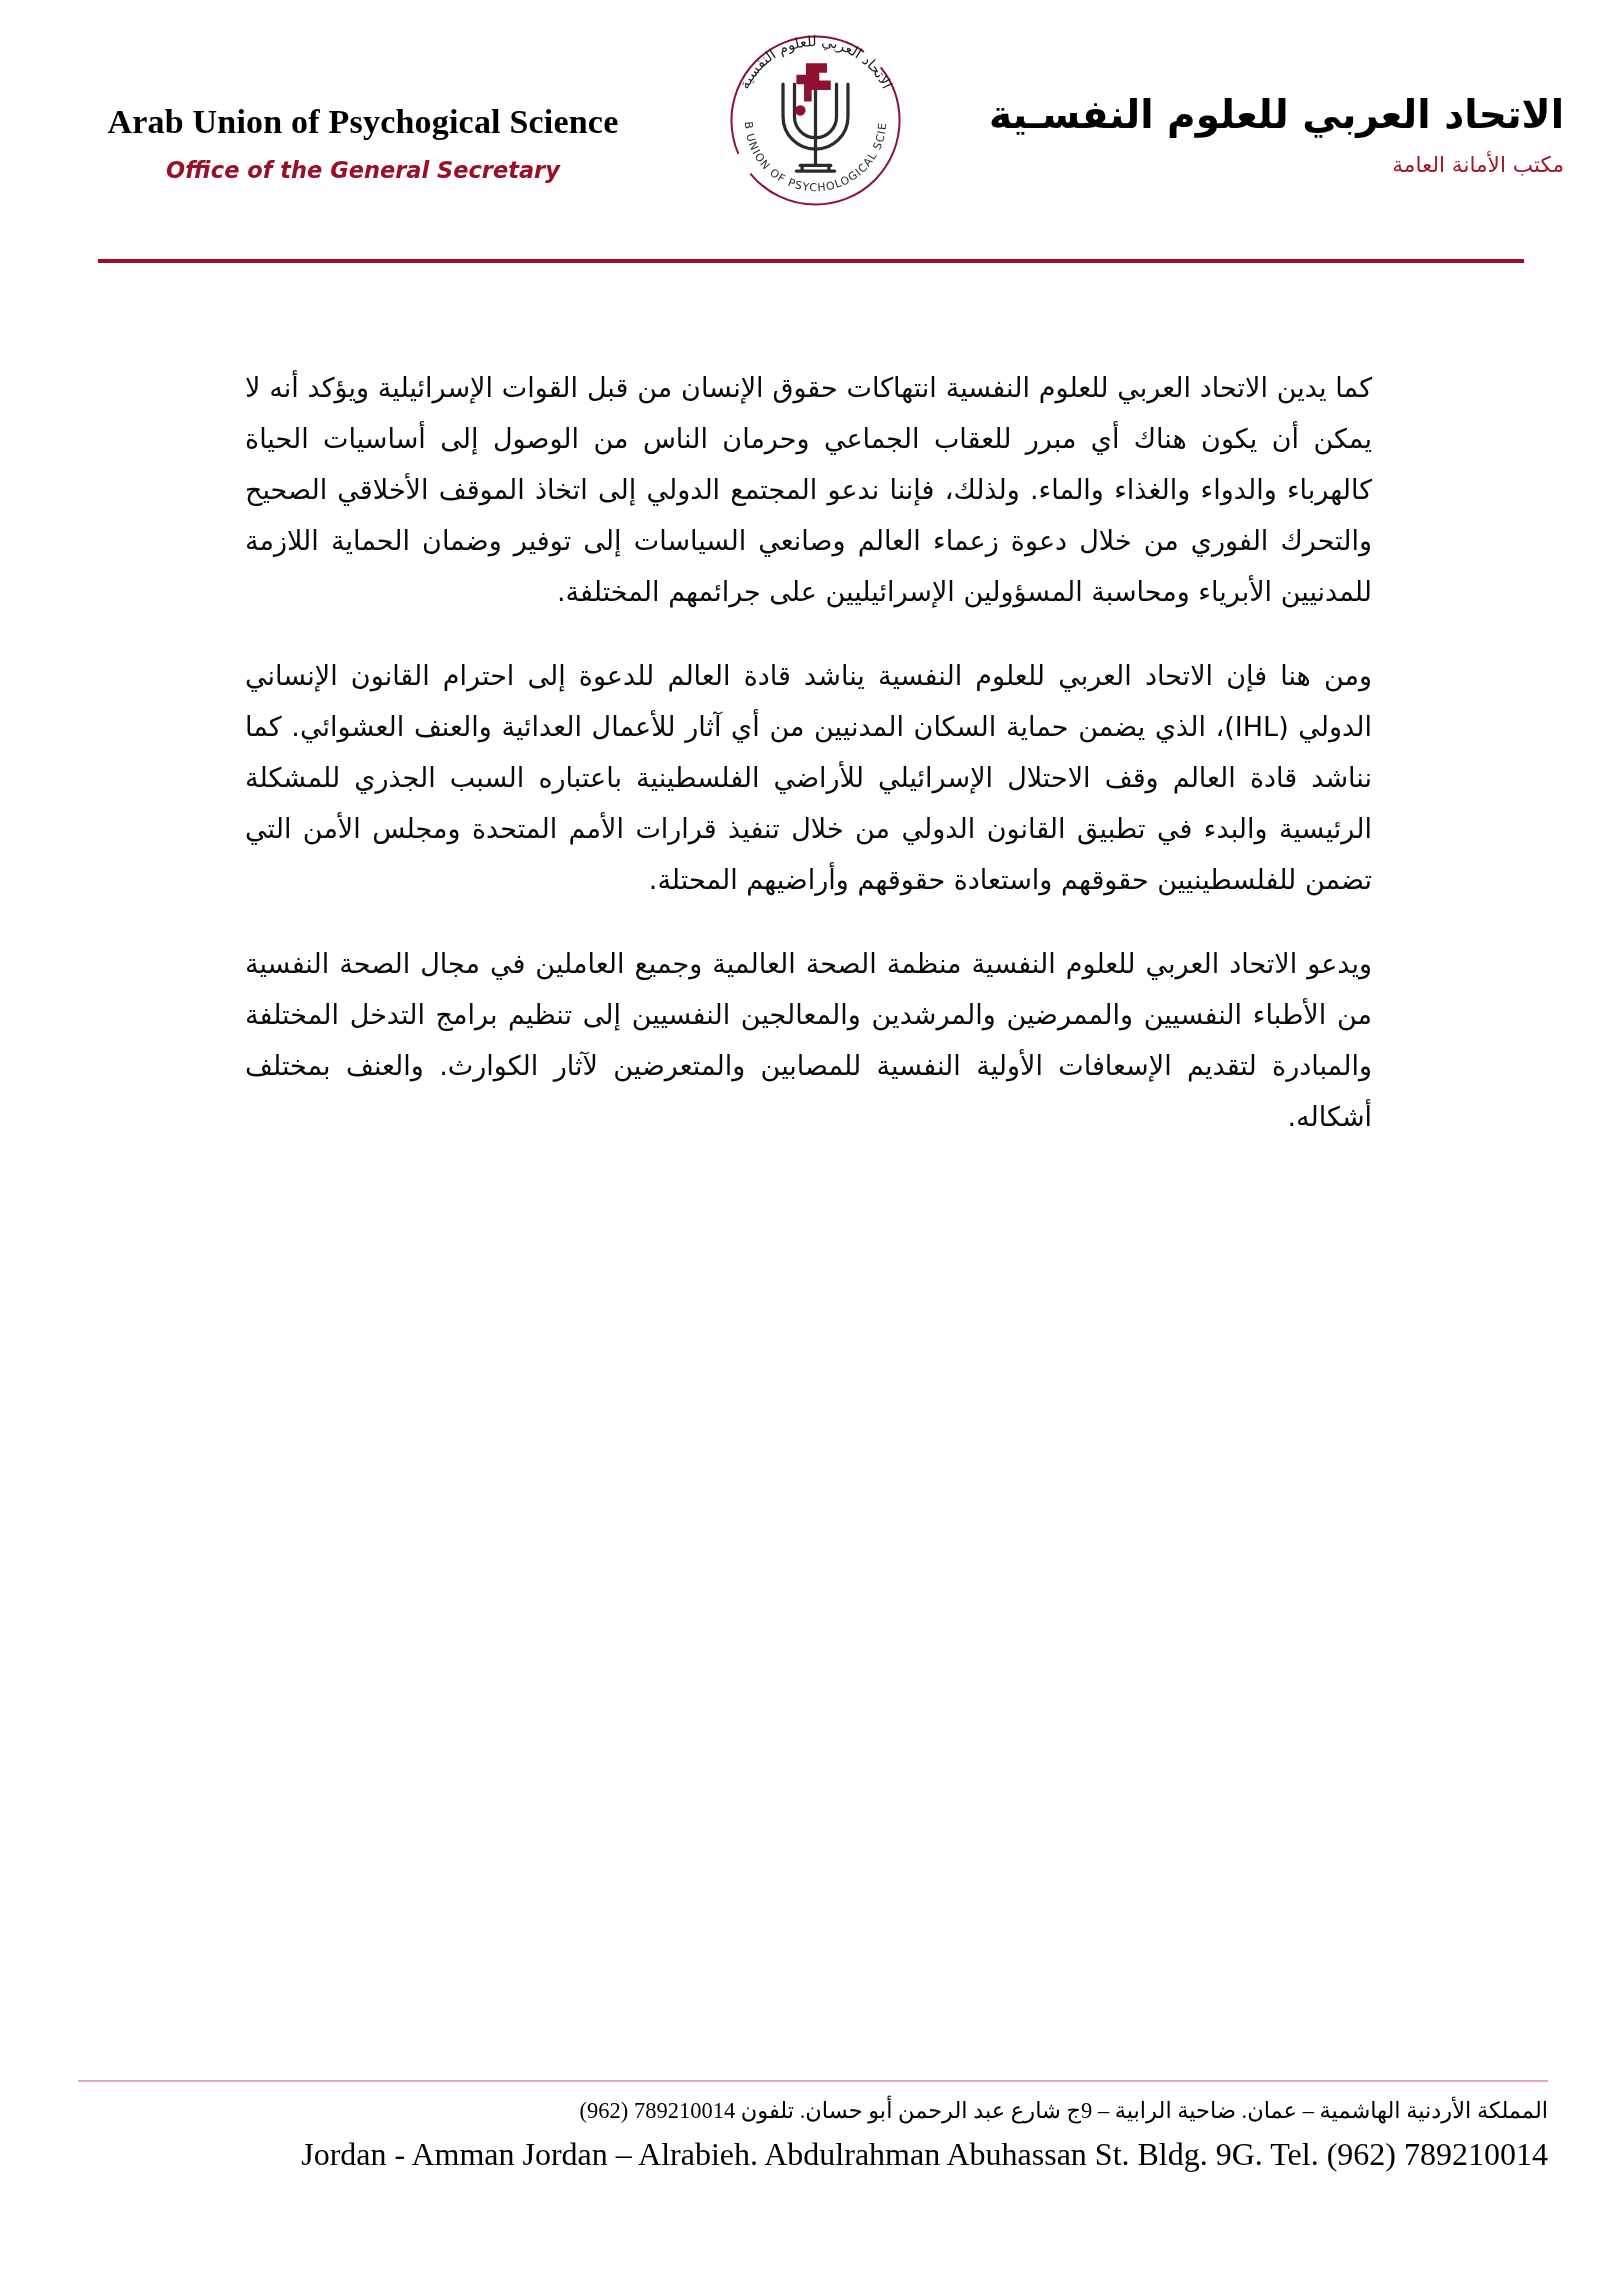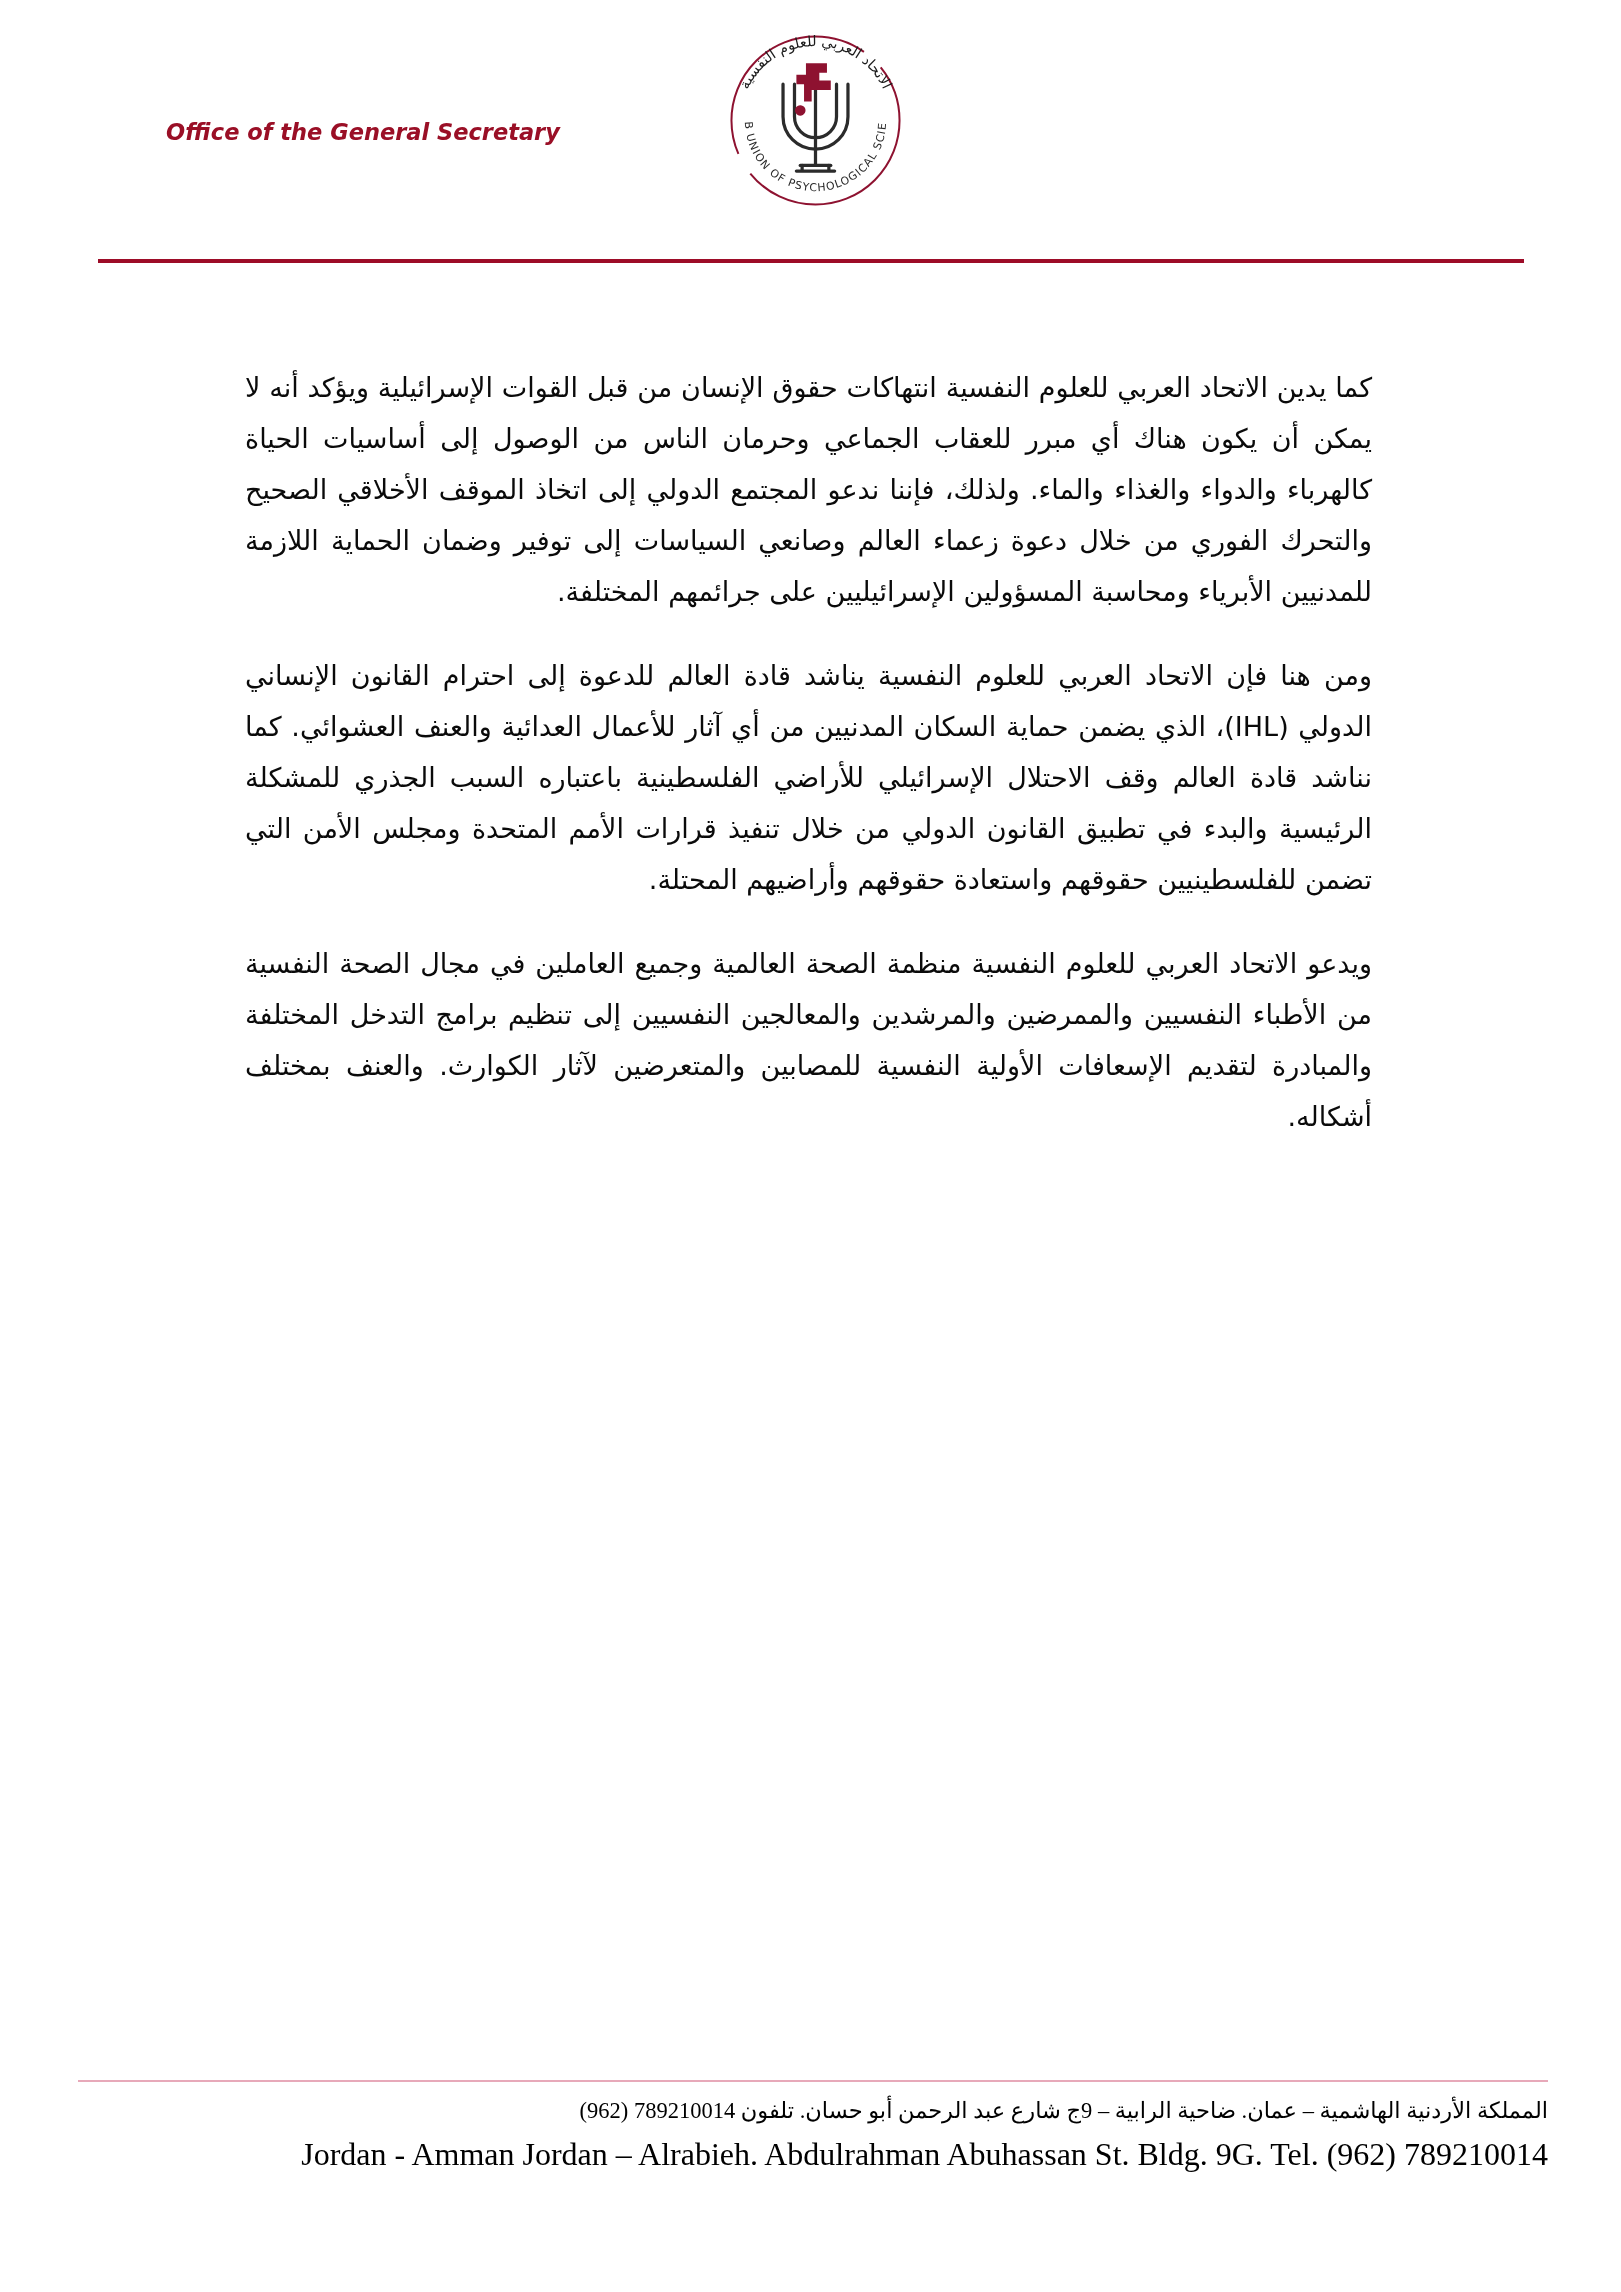--- a/index.html
+++ b/index.html
@@ -157,20 +157,21 @@
   }
 </style>
 </head>
 <body>
 
 <div class="page">
 
   <div class="letterhead">
 
     <div class="lh-en">
+      <div class="lh-en-title">Arab Union of Psychogical Science</div>
       <div class="lh-en-sub">Office of the General Secretary</div>
     </div>
 
     <div class="logo">
       <svg viewBox="0 0 200 200" xmlns="http://www.w3.org/2000/svg" aria-hidden="true">
         <defs>
           <path id="arcTop" d="M 22,100 A 78,78 0 0 1 178,100" fill="none"></path>
           <path id="arcBottom" d="M 26,100 A 74,74 0 0 0 174,100" fill="none"></path>
         </defs>
 
@@ -194,20 +195,24 @@
         </g>
 
         <g fill="#8e1230">
           <path d="M 90,40 L 112,40 L 112,50 L 104,50 L 104,58 L 116,58 L 116,68 L 96,68
                    L 96,80 L 88,80 L 88,62 L 80,62 L 80,52 L 90,52 Z"></path>
           <path d="M 84,84 a 5.5,5.5 0 1 0 0.1,0 Z"></path>
         </g>
       </svg>
     </div>
 
+    <div class="lh-ar">
+      <div class="lh-ar-title">الاتحاد العربي للعلوم النفسـية</div>
+      <div class="lh-ar-sub">مكتب الأمانة العامة</div>
+    </div>
 
     <div class="head-rule"></div>
   </div>
 
   <div class="content">
     <p class="para">كما يدين الاتحاد العربي للعلوم النفسية انتهاكات حقوق الإنسان من قبل القوات الإسرائيلية ويؤكد أنه لا يمكن أن يكون هناك أي مبرر للعقاب الجماعي وحرمان الناس من الوصول إلى أساسيات الحياة كالهرباء والدواء والغذاء والماء. ولذلك، فإننا ندعو المجتمع الدولي إلى اتخاذ الموقف الأخلاقي الصحيح والتحرك الفوري من خلال دعوة زعماء العالم وصانعي السياسات إلى توفير وضمان الحماية اللازمة للمدنيين الأبرياء ومحاسبة المسؤولين الإسرائيليين على جرائمهم المختلفة.</p>
     <p class="para">ومن هنا فإن الاتحاد العربي للعلوم النفسية يناشد قادة العالم للدعوة إلى احترام القانون الإنساني الدولي (IHL)، الذي يضمن حماية السكان المدنيين من أي آثار للأعمال العدائية والعنف العشوائي. كما نناشد قادة العالم وقف الاحتلال الإسرائيلي للأراضي الفلسطينية باعتباره السبب الجذري للمشكلة الرئيسية والبدء في تطبيق القانون الدولي من خلال تنفيذ قرارات الأمم المتحدة ومجلس الأمن التي تضمن للفلسطينيين حقوقهم واستعادة حقوقهم وأراضيهم المحتلة.</p>
     <p class="para">ويدعو الاتحاد العربي للعلوم النفسية منظمة الصحة العالمية وجميع العاملين في مجال الصحة النفسية من الأطباء النفسيين والممرضين والمرشدين والمعالجين النفسيين إلى تنظيم برامج التدخل المختلفة والمبادرة لتقديم الإسعافات الأولية النفسية للمصابين والمتعرضين لآثار الكوارث. والعنف بمختلف أشكاله.</p>
   </div>
 

